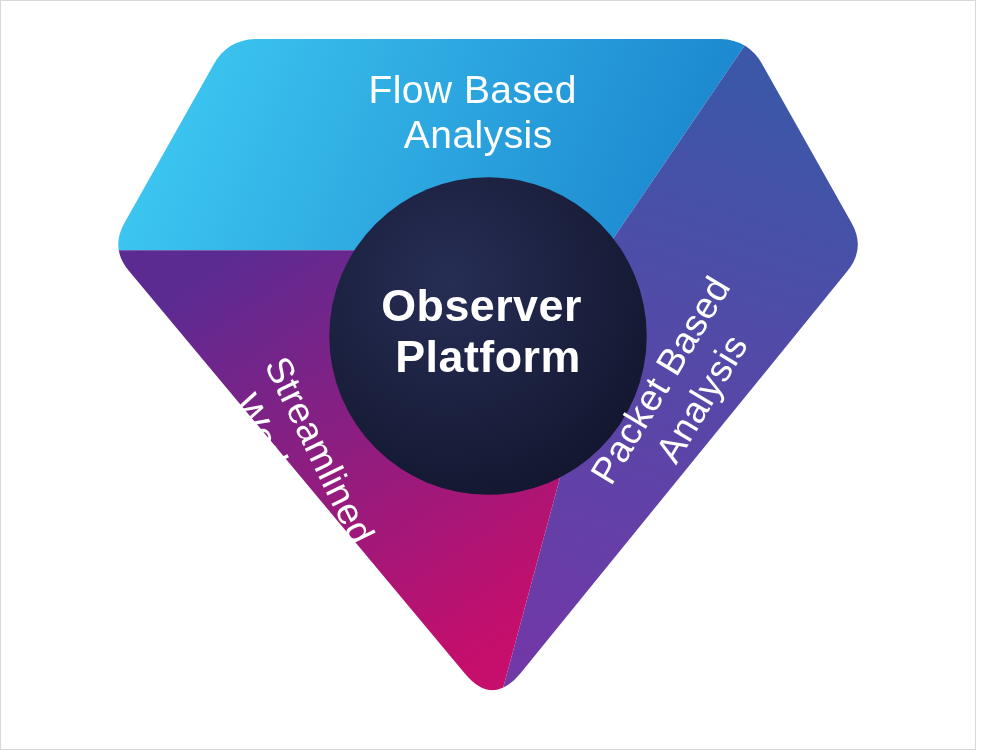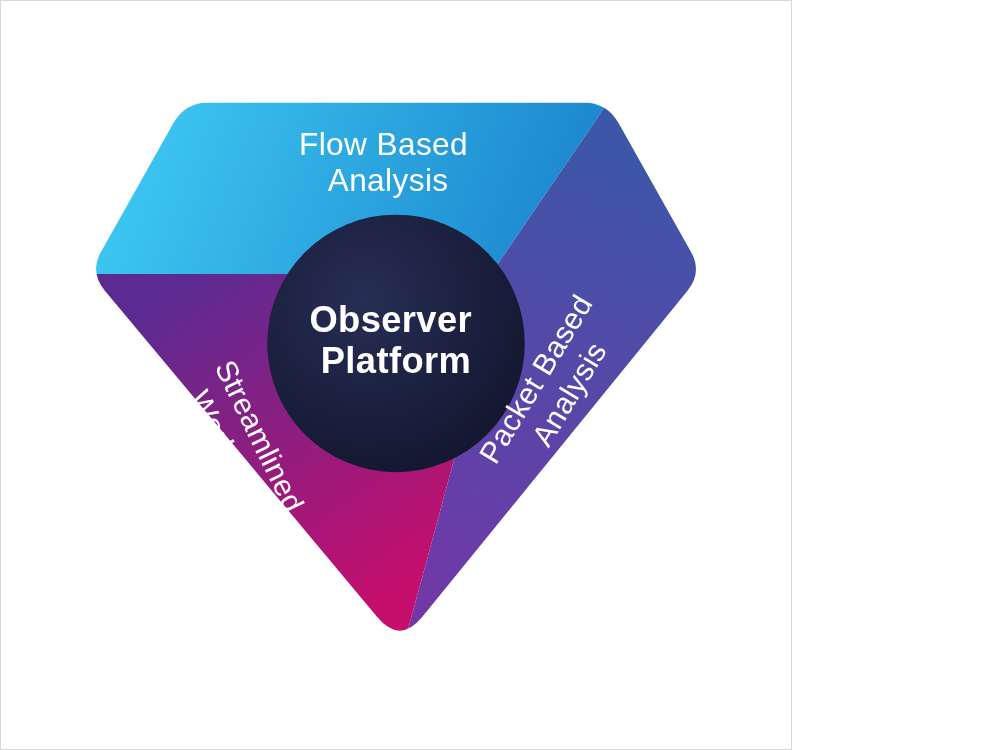--- a/index.html
+++ b/index.html
@@ -2,21 +2,21 @@
 <html><head>
 <meta charset="utf-8">
 <style>
   html, body {
     margin: 0;
     padding: 0;
     background: #ffffff;
   }
   .canvas {
     position: relative;
-    width: 792px;
+    width: 976px;
     height: 750px;
     box-sizing: border-box;
     border: 1px solid #d8d8d8;
     background: #ffffff;
     overflow: hidden;
   }
   svg {
     display: block;
     width: 100%;
     height: 100%;

